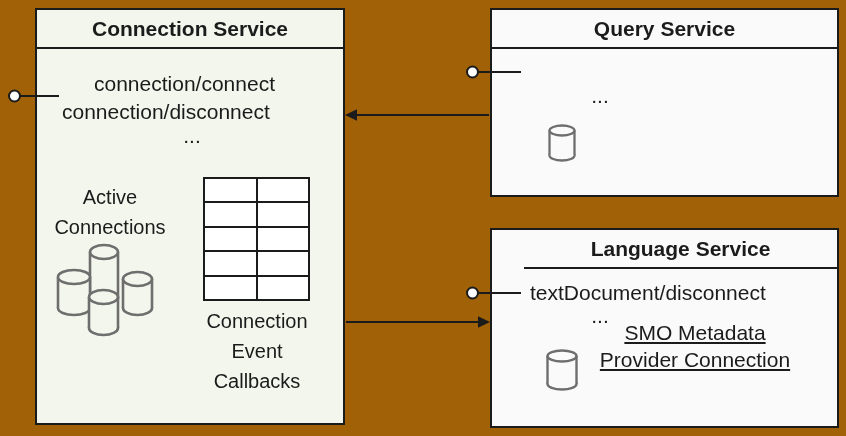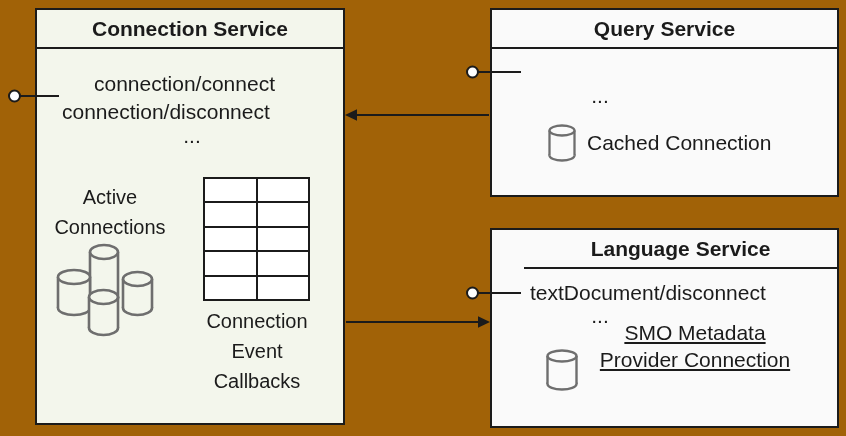--- a/index.html
+++ b/index.html
@@ -106,21 +106,20 @@
 
     <div class="abs ellipsis" style="left:88px;top:73px;width:40px;line-height:25px;">...</div>
 
     <svg class="abs" style="left:56px;top:114px;" width="28" height="38" viewBox="0 0 28 38" fill="none" stroke="#6e6e6e" stroke-width="2.3">
       <ellipse cx="14" cy="31.5" rx="12.5" ry="5" fill="#fafafa"></ellipse>
       <rect x="1.5" y="6.5" width="25" height="25" fill="#fafafa" stroke="none"></rect>
       <line x1="1.5" y1="6.5" x2="1.5" y2="31.5"></line>
         <line x1="26.5" y1="6.5" x2="26.5" y2="31.5"></line>
       <ellipse cx="14" cy="6.5" rx="12.5" ry="5" fill="#fafafa"></ellipse>
     </svg>
-    <div class="abs row-label" style="left:95px;top:120px;">Cached Connection</div>
   </div>
 
   <div class="box white" style="left:490px;top:228px;width:349px;height:200px;padding-left:32px;">
     <div class="box-title">Language Service</div>
 
     <div class="abs method-line small" style="left:38px;top:50px;">textDocument/disconnect</div>
     <div class="abs ellipsis" style="left:88px;top:73px;width:40px;line-height:25px;">...</div>
 
     <svg class="abs" style="left:54px;top:119px;" width="32" height="42" viewBox="0 0 32 42" fill="none" stroke="#6e6e6e" stroke-width="2.4">
       <ellipse cx="16" cy="35" rx="14.5" ry="5.5" fill="#fafafa"></ellipse>

